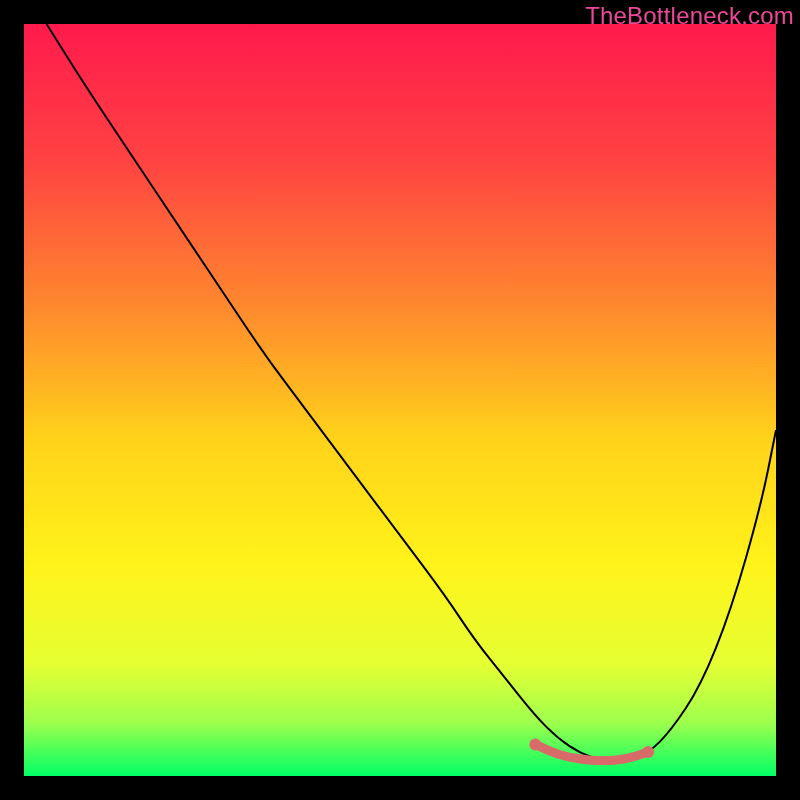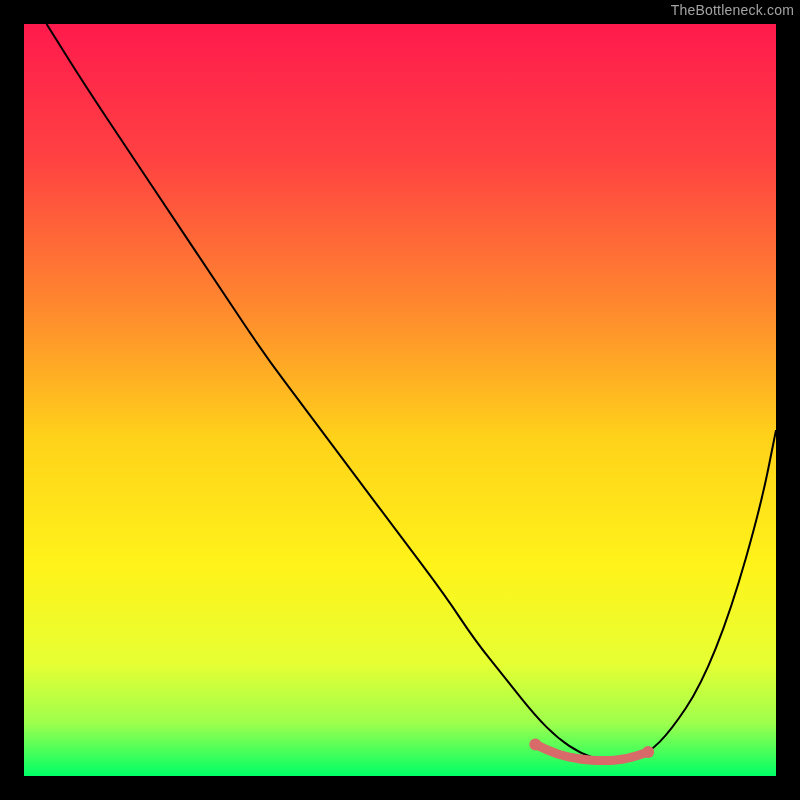--- a/index.html
+++ b/index.html
@@ -23,22 +23,22 @@
     position: absolute;
     left: 0;
     top: 0;
     width: 752px;
     height: 752px;
   }
   .watermark {
     position: absolute;
     top: 2px;
     right: 6px;
-    color: #a3a3a3;
-    font-size: 14px;
+    color: #ec4899;
+    font-size: 24px;
     letter-spacing: 0.2px;
     font-weight: 500;
   }
 </style>
 </head>
 <body>
 
 <div class="frame">
   <svg class="plot" viewBox="0 0 752 752" preserveAspectRatio="none">
     <defs>

